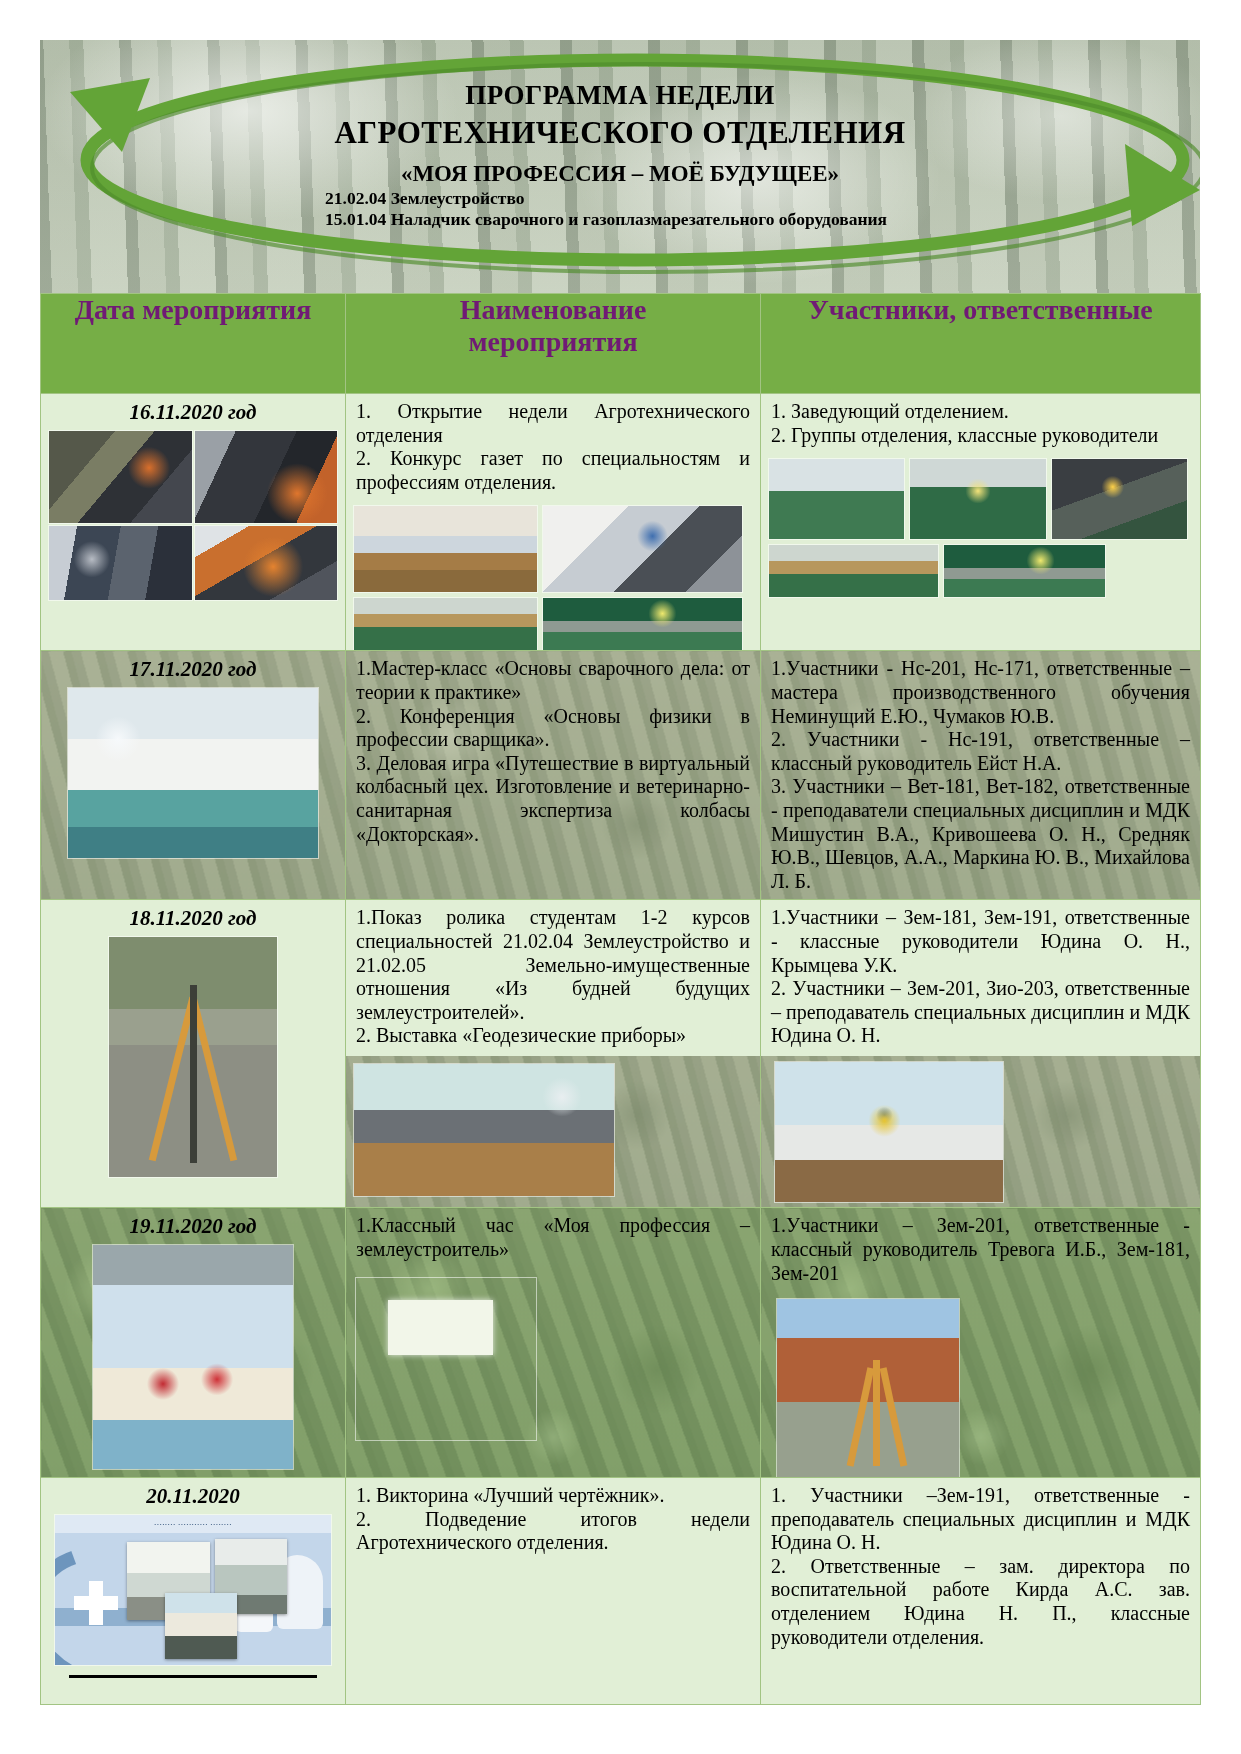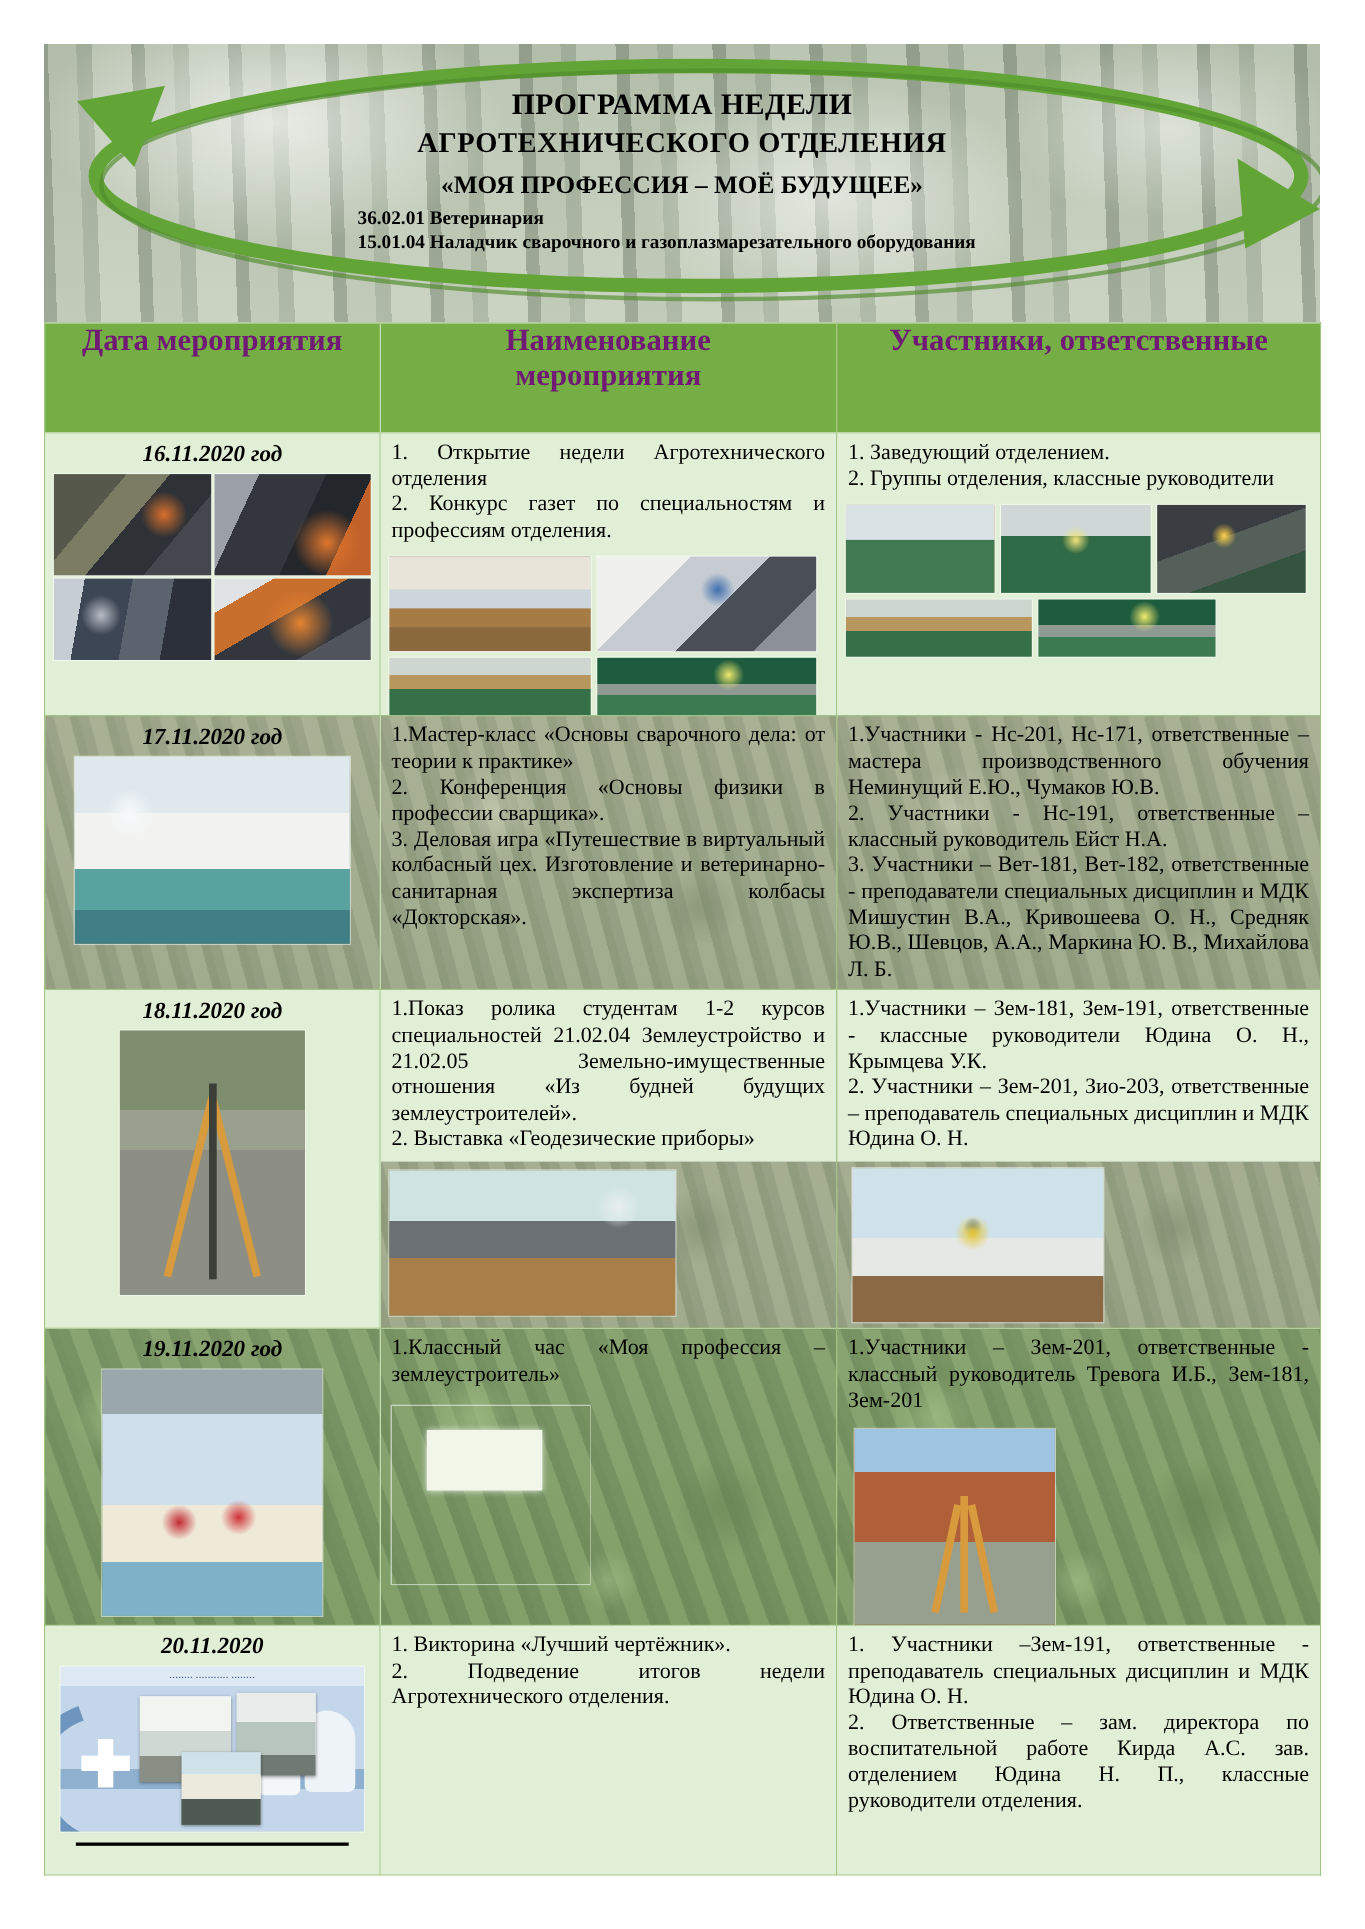--- a/index.html
+++ b/index.html
@@ -12,21 +12,21 @@
       radial-gradient(ellipse 300px 160px at 18% 28%, rgba(255,255,255,.65), transparent 70%),
       radial-gradient(ellipse 260px 150px at 62% 55%, rgba(255,255,255,.55), transparent 70%),
       radial-gradient(ellipse 220px 120px at 88% 30%, rgba(255,255,255,.45), transparent 70%),
       repeating-linear-gradient(88deg,
         rgba(84,99,80,.38) 0 12px, rgba(168,178,160,.30) 12px 38px,
         rgba(116,132,110,.34) 38px 52px, rgba(198,206,192,.28) 52px 88px),
       linear-gradient(#b7c2ae,#cdd6c4);}
   .banner-arrow{position:absolute;inset:0;width:100%;height:100%;}
   .banner-text{position:relative;z-index:2;padding-top:40px;text-align:center;}
   .title-l1{font-size:27px;font-weight:bold;letter-spacing:.5px;}
-  .title-l2{font-size:26px;font-weight:bold;letter-spacing:.5px;margin-top:4px;text-align:center;}
+  .title-l2{font-size:31px;font-weight:bold;letter-spacing:.5px;margin-top:4px;text-align:center;}
   .title-l3{font-size:23px;font-weight:bold;margin-top:10px;}
   .specialties{position:absolute;z-index:2;left:285px;top:148px;width:690px;text-align:left;}
   .specialties p{margin:0;font-size:17.5px;font-weight:bold;line-height:1.22;}
 
   
   table.program{position:absolute;left:40px;top:293px;width:1160px;border-collapse:collapse;table-layout:fixed;}
   table.program td,table.program th{border:1px solid #a2c483;vertical-align:top;padding:0;overflow:hidden;}
   th.head{background:#76ae46;font-size:28px;font-weight:bold;text-align:center;padding-top:8px;color:#701a75;}
   th.head .wrap2{max-width:250px;margin:0 auto;line-height:1.15;}
   .bg-pale{background:#e1efd6;}
@@ -126,21 +126,21 @@
       <ellipse cx="608" cy="128" rx="556" ry="104" fill="none" stroke="#4e8c2b" stroke-width="4" opacity="0.65"></ellipse>
       <polygon points="30,52 110,38 82,112" fill="#63a437"></polygon>
       <polygon points="1160,150 1085,104 1092,186" fill="#63a437"></polygon>
     </svg>
     <div class="banner-text">
       <div class="title-l1">ПРОГРАММА НЕДЕЛИ</div>
       <div class="title-l2">АГРОТЕХНИЧЕСКОГО ОТДЕЛЕНИЯ</div>
       <div class="title-l3">«МОЯ ПРОФЕССИЯ – МОЁ БУДУЩЕЕ»</div>
     </div>
     <div class="specialties">
-      <p>36.02.01 Ветеринария</p>
+      <p>21.02.04 Землеустройство</p>
       <p>15.01.04 Наладчик сварочного и газоплазмарезательного оборудования</p>
     </div>
   </div>
 
   <table class="program">
     <colgroup>
         <col style="width:305px">
         <col style="width:415px">
         <col style="width:440px">
       </colgroup>

